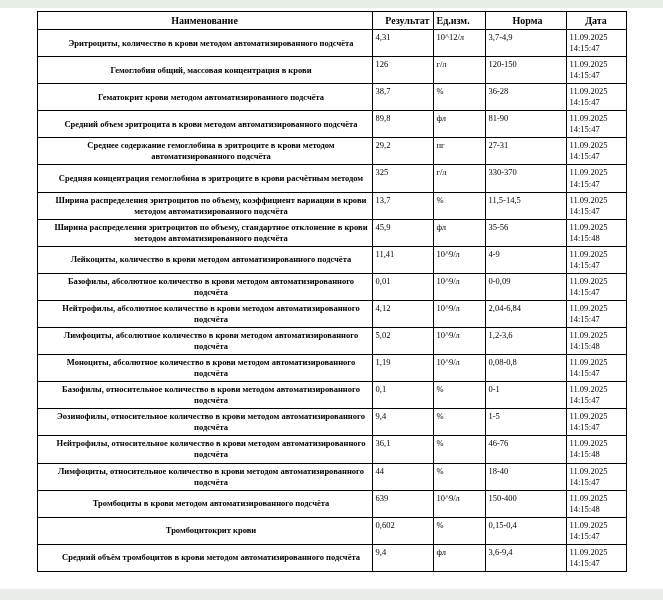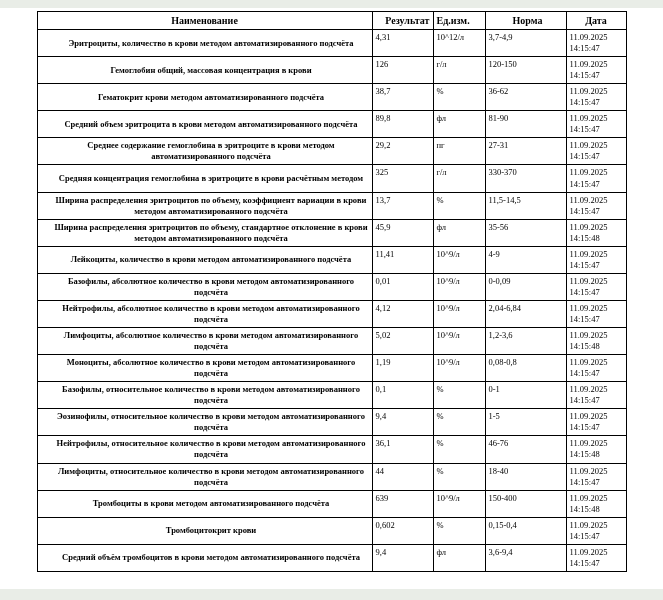--- a/index.html
+++ b/index.html
@@ -88,21 +88,21 @@
     <td class="cell-result">126</td>
     <td class="cell-unit">г/л</td>
     <td class="cell-norm">120-150</td>
     <td class="cell-date">11.09.2025 14:15:47</td>
   </tr>
 
   <tr>
     <td class="cell-name">Гематокрит крови методом автоматизированного подсчёта</td>
     <td class="cell-result">38,7</td>
     <td class="cell-unit">%</td>
-    <td class="cell-norm">36-62</td>
+    <td class="cell-norm">36-28</td>
     <td class="cell-date">11.09.2025 14:15:47</td>
   </tr>
 
   <tr>
     <td class="cell-name">Средний объем эритроцита в крови методом автоматизированного подсчёта</td>
     <td class="cell-result">89,8</td>
     <td class="cell-unit">фл</td>
     <td class="cell-norm">81-90</td>
     <td class="cell-date">11.09.2025 14:15:47</td>
   </tr>

